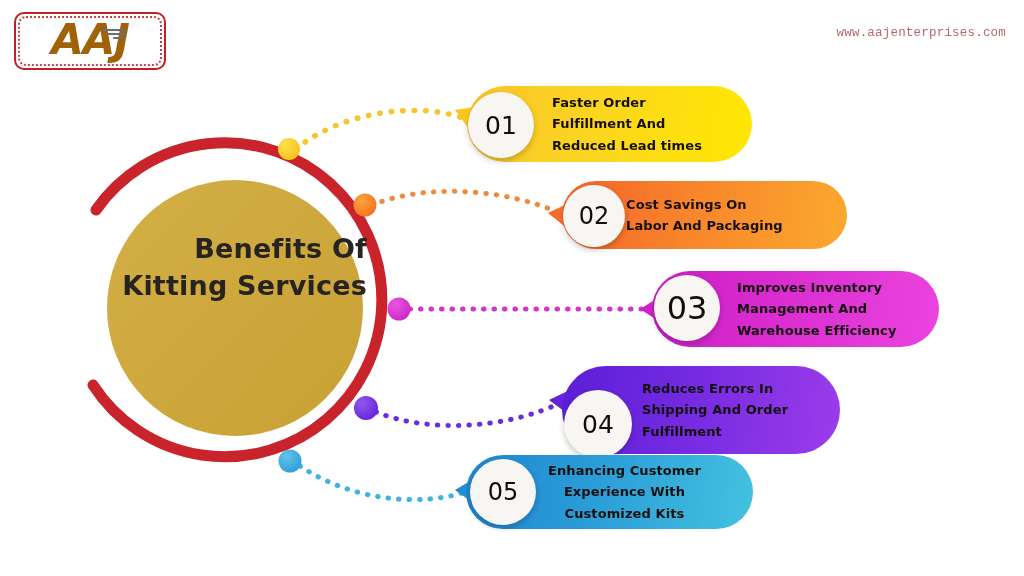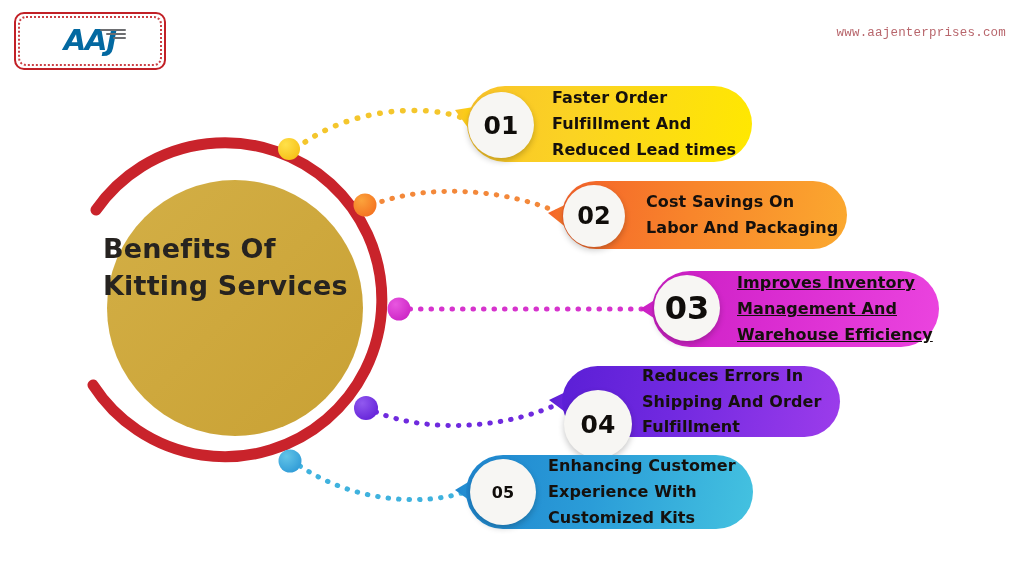--- a/index.html
+++ b/index.html
@@ -44,23 +44,23 @@
   }
   #logo-text {
     position: absolute;
     inset: 0;
     display: flex;
     align-items: center;
     justify-content: center;
     font-family: "DejaVu Sans", sans-serif;
     font-weight: bold;
     font-style: italic;
-    font-size: 29px;
+    font-size: 42px;
     letter-spacing: -1px;
-    color: #0369a1;
+    color: #a16207;
     line-height: 1;
     padding-bottom: 2px;
     box-sizing: border-box;
   }
   #logo-speed {
     position: absolute;
     left: 86px;
     top: 17px;
     width: 26px;
     height: 12px;
@@ -99,99 +99,100 @@
     left: 0;
     top: 0;
   }
 
   
   #center-title {
     position: absolute;
     left: 103px;
     top: 230px;
     width: 264px;
-    text-align: left;
+    text-align: right;
     font-family: "DejaVu Sans", sans-serif;
     font-weight: bold;
     font-size: 27px;
     line-height: 1.38;
     color: #262320;
     letter-spacing: .2px;
     pointer-events: none;
   }
 
   
   .pill {
     position: absolute;
     display: flex;
     align-items: center;
     border-radius: 999px;
     box-sizing: border-box;
   }
   .pill-label {
     font-family: "DejaVu Sans", sans-serif;
     font-weight: bold;
-    font-size: 16px;
+    font-size: 13px;
     line-height: 1.62;
     color: #15100d;
     letter-spacing: .1px;
     white-space: pre-line;
   }
   .badge {
     position: absolute;
     border-radius: 50%;
     background: #f7f6f3;
     display: flex;
     align-items: center;
     justify-content: center;
     font-family: "DejaVu Sans", sans-serif;
-    font-weight: bold;
+    font-weight: normal;
     color: #100d0a;
     box-shadow: 0 3px 6px rgba(0,0,0,.22);
   }
 
   
   #pill-1 {
     left: 467px; top: 86px; width: 285px; height: 76px;
     background: linear-gradient(100deg, #f9c22b 0%, #fbd323 38%, #ffe800 100%);
   }
   #pill-1 .pill-label { margin-left: 85px; }
   #badge-1 { left: 468px; top: 92px; width: 66px; height: 66px; font-size: 25px; }
 
   
   #pill-2 {
     left: 562px; top: 181px; width: 285px; height: 68px;
     background: linear-gradient(100deg, #f4622a 0%, #f8852b 45%, #fba92f 100%);
   }
-  #pill-2 .pill-label { margin-left: 84px; }
+  #pill-2 .pill-label { margin-left: 64px; }
   #badge-2 { left: 563px; top: 185px; width: 62px; height: 62px; font-size: 24px; }
 
   
   #pill-3 {
     left: 652px; top: 271px; width: 287px; height: 76px;
     background: linear-gradient(100deg, #c91fc2 0%, #d92bd0 40%, #eb44df 100%);
   }
-  #pill-3 .pill-label { margin-left: 85px; text-decoration: underline; }
+  #pill-3 .pill-label { margin-left: 85px; }
   #badge-3 { left: 654px; top: 275px; width: 66px; height: 66px; font-size: 32px; }
 
   
   #pill-4 {
-    left: 562px; top: 366px; width: 278px; height: 71px;
+    left: 562px; top: 366px; width: 278px; height: 88px;
     background: linear-gradient(100deg, #5b1fd6 0%, #7129e0 40%, #9c3ceb 100%);
   }
   #pill-4 .pill-label { margin-left: 80px; }
   #badge-4 { left: 564px; top: 390px; width: 68px; height: 68px; font-size: 25px; }
 
   
   #pill-5 {
     left: 466px; top: 455px; width: 287px; height: 74px;
     background: linear-gradient(100deg, #1f86cf 0%, #2b9dd8 45%, #44c2e0 100%);
+    text-align: center;
   }
   #pill-5 .pill-label { margin-left: 82px; }
-  #badge-5 { left: 470px; top: 459px; width: 66px; height: 66px; font-size: 16px; }
+  #badge-5 { left: 470px; top: 459px; width: 66px; height: 66px; font-size: 24px; }
 </style>
 </head>
 <body>
 
 <div id="logo-block">
   <div id="logo-frame"></div>
   <div id="logo-frame-dash"></div>
   <div id="logo-text">AAJ</div>
   <div id="logo-speed">
     <span></span>

